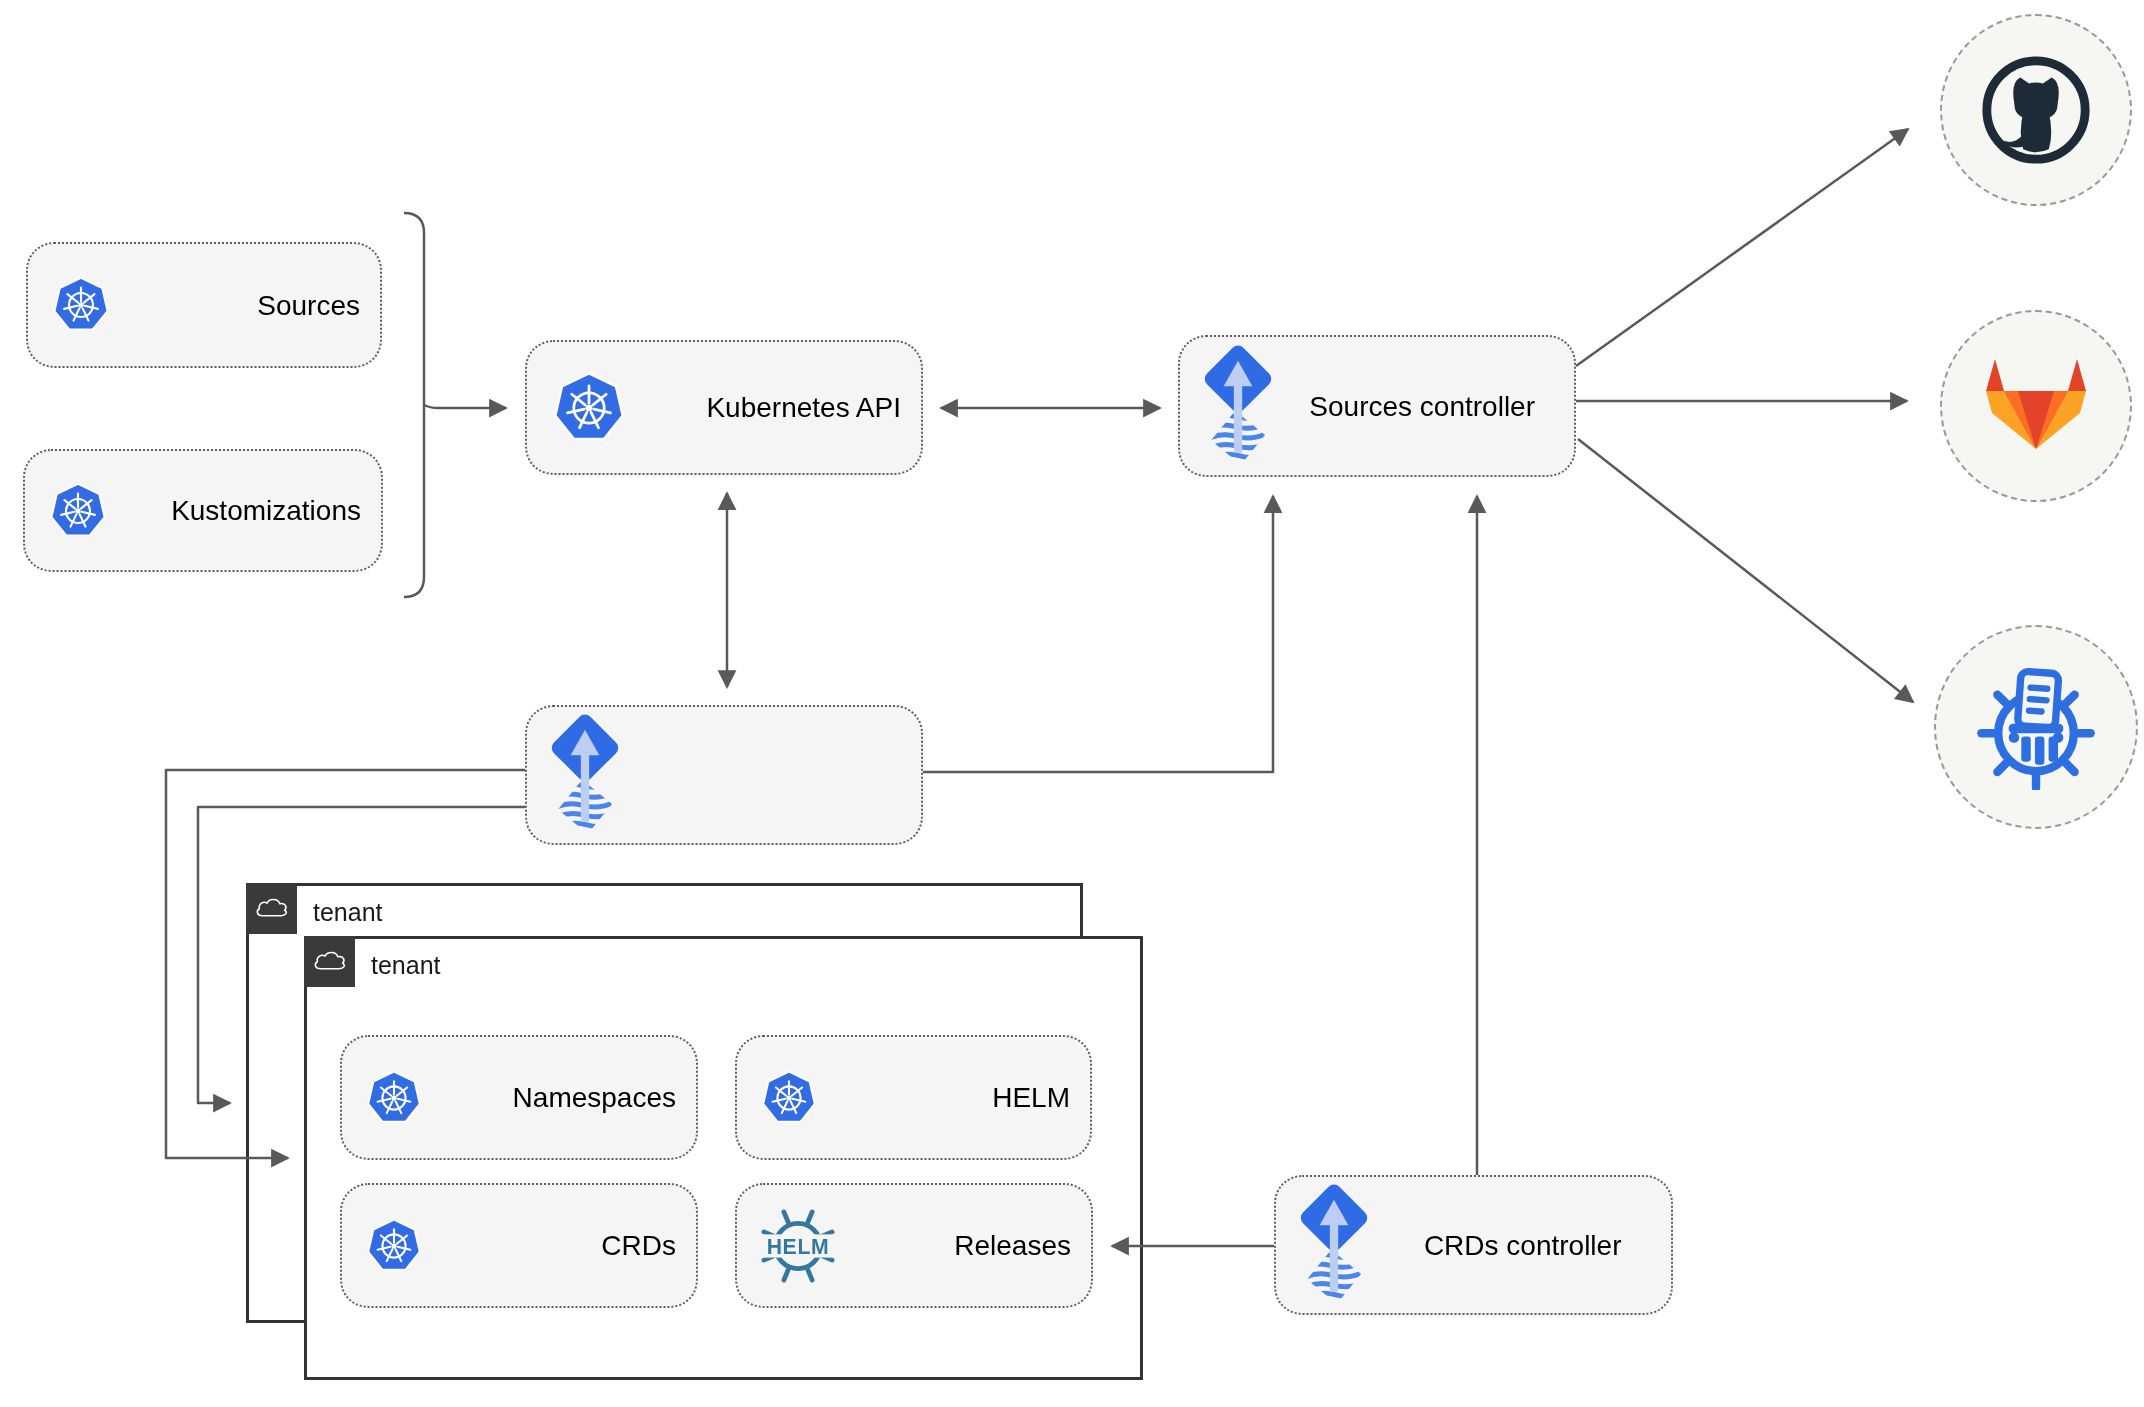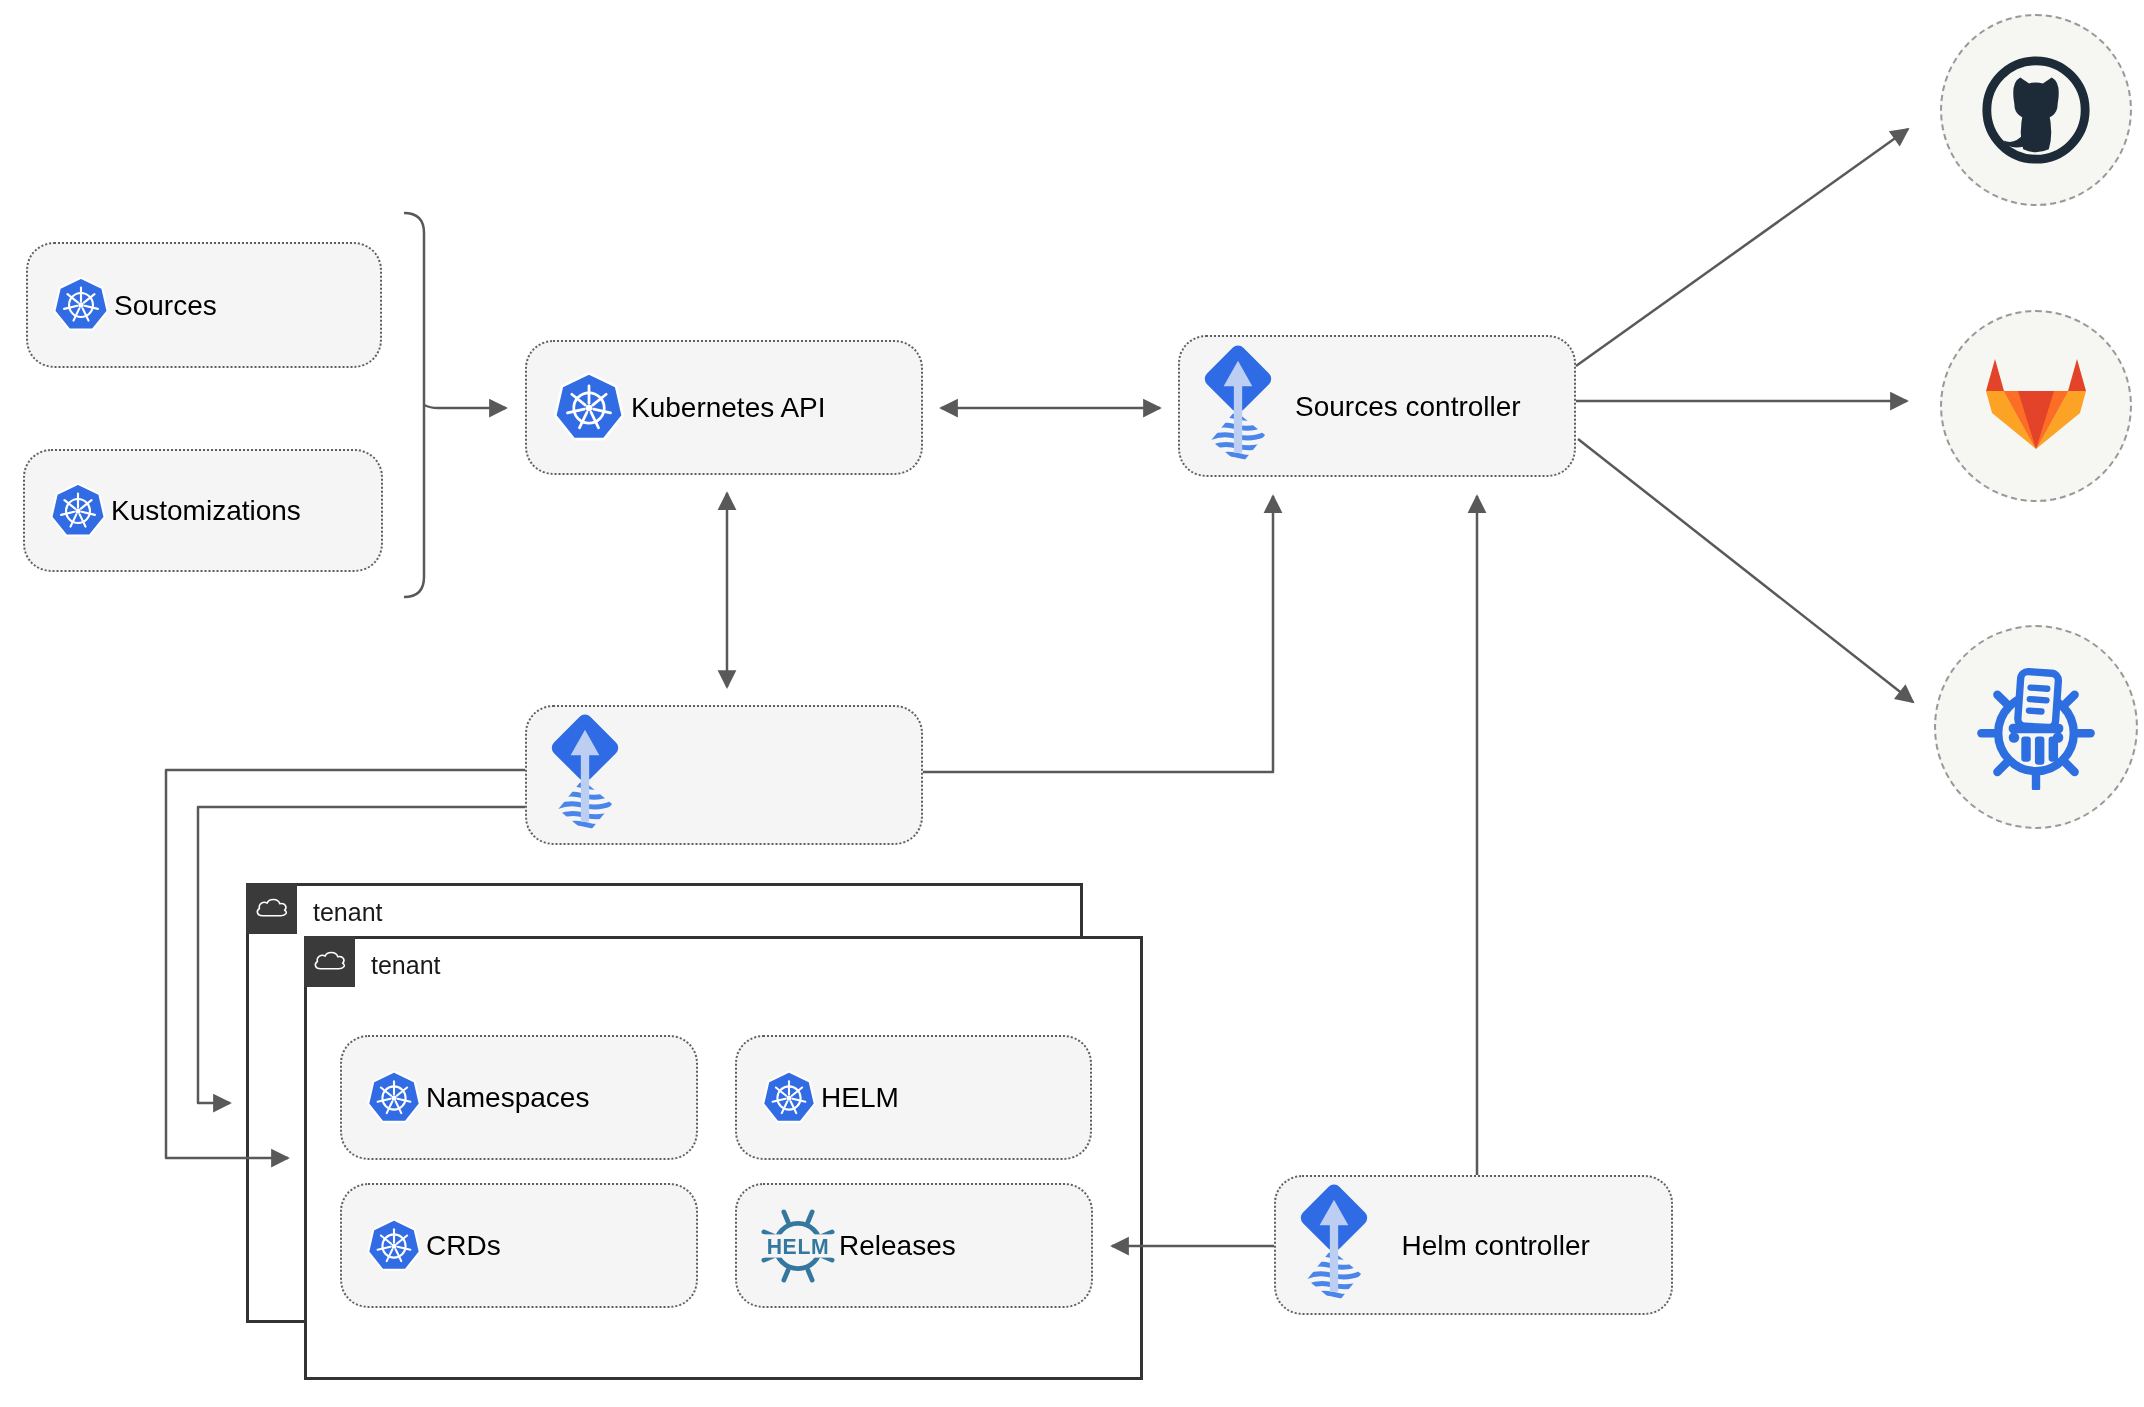--- a/index.html
+++ b/index.html
@@ -8,21 +8,21 @@
     font-family:"Liberation Sans", sans-serif;color:#000;
     overflow:hidden;
   }
   
   .pill{
     position:absolute;box-sizing:border-box;
     background:#f5f5f5;border:2px dotted #5f5f5f;border-radius:28px;
     display:flex;align-items:center;padding:0 20px;z-index:3;
   }
   .pill .lbl{
-    flex:1;text-align:left;font-size:28px;line-height:1.25;color:#000;
+    flex:1;text-align:right;font-size:28px;line-height:1.25;color:#000;
   }
   .ic{display:block;flex:0 0 auto;}
   
   .tenant{
     position:absolute;box-sizing:border-box;background:#ffffff;
     border:3px solid #333333;
   }
   .tenant-back{left:246px;top:883px;width:837px;height:440px;z-index:1;}
   .tenant-front{left:304px;top:936px;width:839px;height:444px;z-index:2;}
   .tenant-tab{
@@ -198,21 +198,21 @@
 <div class="pill" style="left:525px;top:705px;width:398px;height:140px;">
   <svg class="ic" width="76" height="130">
       <use href="#sym-flux"></use>
     </svg>
 </div>
 
 <div class="pill" style="left:1274px;top:1175px;width:399px;height:140px;">
   <svg class="ic" width="76" height="130">
       <use href="#sym-flux"></use>
     </svg>
-  <div class="lbl" style="max-width:220px;margin:0 auto;">Helm controller</div>
+  <div class="lbl" style="max-width:220px;margin:0 auto;">CRDs controller</div>
 </div>
 
 <div class="pill" style="left:340px;top:1035px;width:358px;height:125px;">
   <svg class="ic" width="64" height="64">
       <use href="#sym-k8s"></use>
     </svg>
   <div class="lbl">Namespaces</div>
 </div>
 
 <div class="pill" style="left:735px;top:1035px;width:357px;height:125px;">

